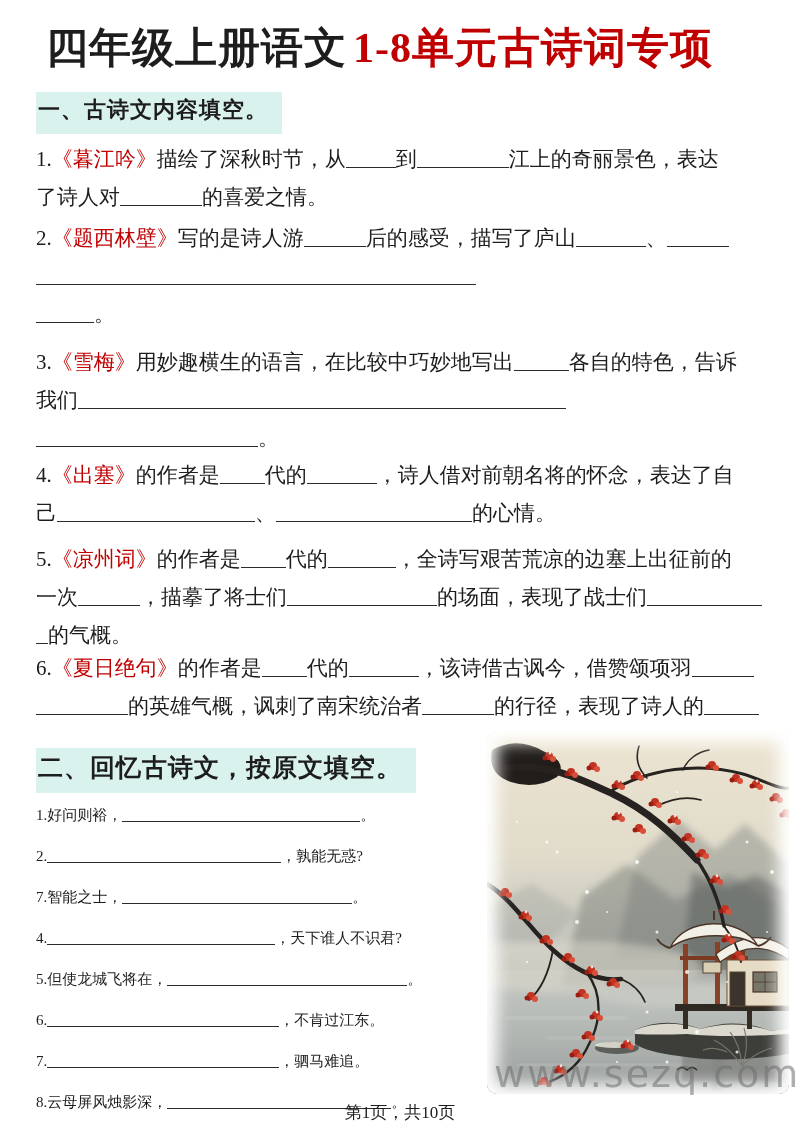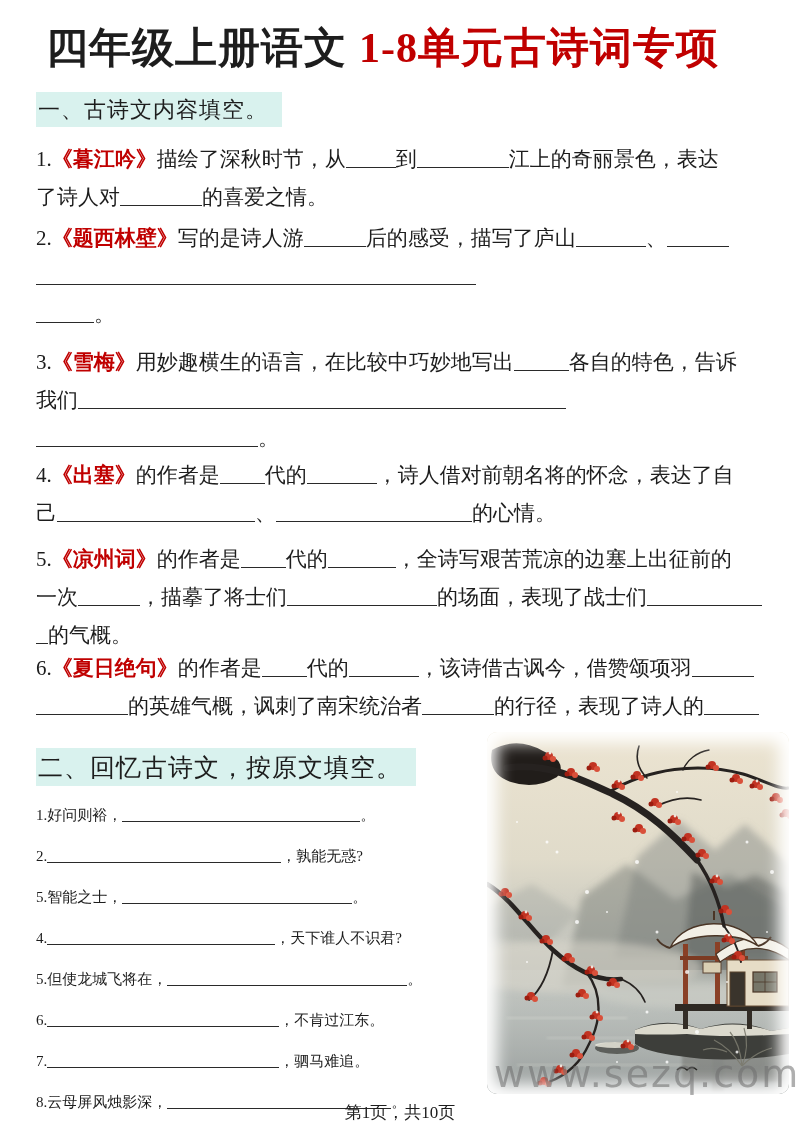--- a/index.html
+++ b/index.html
@@ -10,36 +10,36 @@
   html,body{margin:0;padding:0;background:#ffffff;}
   .page{
     position:relative;width:800px;height:1131px;background:#ffffff;
     font-family:"Liberation Serif","DejaVu Sans",serif;color:var(--ink);
     overflow:hidden;
   }
   .title{
     position:absolute;left:46px;top:20px;font-size:42px;font-weight:900;
     letter-spacing:1px;white-space:nowrap;
   }
-  .title .t-red{color:var(--accent-red);margin-left:12px;}
+  .title .t-red{color:var(--accent-red);margin-left:6px;}
   .sec-heading{
-    position:absolute;background:var(--highlight);font-weight:normal;
-    padding:3px 14px 2px 2px;letter-spacing:1px;white-space:nowrap;
+    position:absolute;background:var(--highlight);font-weight:bold;
+    padding:3px 14px 9px 2px;letter-spacing:1px;white-space:nowrap;
   }
   #s1-heading{left:36px;top:92px;font-size:22px;}
   #s2-heading{left:36px;top:748px;font-size:25px;text-align:center;}
   .q{
     position:absolute;left:36px;width:736px;font-size:21px;line-height:38px;
   }
   .qline{white-space:nowrap;}
   .blank{
     display:inline-block;border-bottom:1.6px solid #2a2a2a;height:14px;
     vertical-align:-2px;
   }
-  .red{color:var(--accent-red);font-weight:bold;}
+  .red{color:var(--accent-red);font-weight:normal;}
   .s2-list{
     position:absolute;left:36px;top:795px;width:452px;font-size:15px;
   }
   .s2-item{height:41px;line-height:41px;white-space:nowrap;}
   .footer{
     position:absolute;left:0;right:0;top:1101px;text-align:center;
     font-size:17px;
   }
   .painting{
     position:absolute;left:487px;top:732px;width:302px;height:362px;
@@ -94,21 +94,21 @@
       <div class="qline"><span>6.</span><span class="red">《夏日绝句》</span><span>的作者是</span><span class="blank" style="width: 45px;"></span><span>代的</span><span class="blank" style="width: 70px;"></span><span>，该诗借古讽今，借赞颂项羽</span><span class="blank" style="width: 62px;"></span></div>
       <div class="qline"><span class="blank" style="width: 92px;"></span><span>的英雄气概，讽刺了南宋统治者</span><span class="blank" style="width: 72px;"></span><span>的行径，表现了诗人的</span><span class="blank" style="width: 55px;"></span></div>
       <div class="qline"><span class="blank" style="width: 150px;"></span><span>。</span></div>
     </div>
 
   <div class="sec-heading" id="s2-heading">二、回忆古诗文，按原文填空。</div>
 
   <div class="s2-list">
       <div class="s2-item"><span>1.好问则裕，</span><span class="blank" style="width: 238px;"></span><span>。</span></div>
       <div class="s2-item"><span>2.</span><span class="blank" style="width: 234px;"></span><span>，孰能无惑?</span></div>
-      <div class="s2-item"><span>5.智能之士，</span><span class="blank" style="width: 230px;"></span><span>。</span></div>
+      <div class="s2-item"><span>7.智能之士，</span><span class="blank" style="width: 230px;"></span><span>。</span></div>
       <div class="s2-item"><span>4.</span><span class="blank" style="width: 228px;"></span><span>，天下谁人不识君?</span></div>
       <div class="s2-item"><span>5.但使龙城飞将在，</span><span class="blank" style="width: 240px;"></span><span>。</span></div>
       <div class="s2-item"><span>6.</span><span class="blank" style="width: 232px;"></span><span>，不肯过江东。</span></div>
       <div class="s2-item"><span>7.</span><span class="blank" style="width: 232px;"></span><span>，驷马难追。</span></div>
       <div class="s2-item"><span>8.云母屏风烛影深，</span><span class="blank" style="width: 224px;"></span><span>。</span></div>
     </div>
 
   <div class="painting">
     <svg viewBox="0 0 302 362" width="302" height="362">
       <defs>

